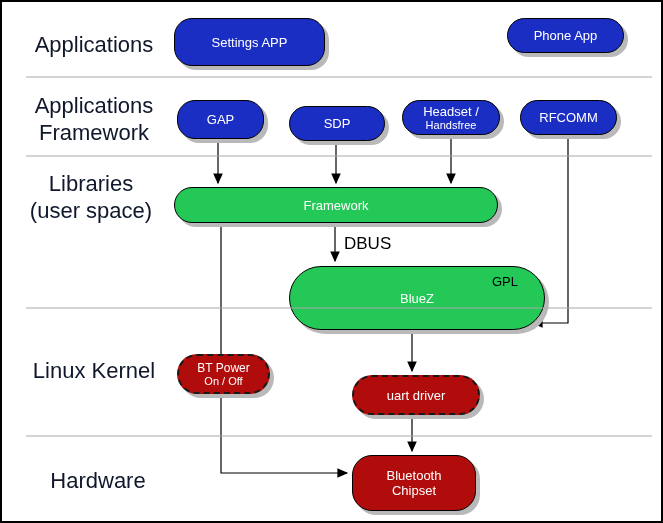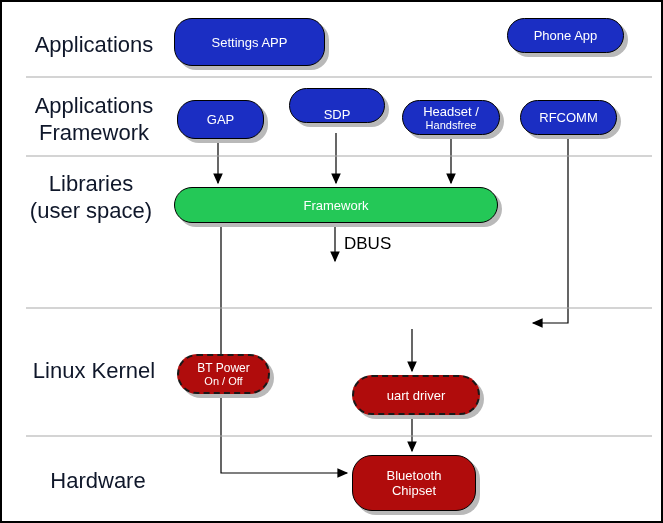--- a/index.html
+++ b/index.html
@@ -69,35 +69,39 @@
   <div class="node blue" style="left:172px;top:16px;width:151px;height:48px;text-align:right;">
     <span>Settings APP</span>
   </div>
   <div class="node blue" style="left:505px;top:16px;width:117px;height:35px;">
     <span>Phone App</span>
   </div>
 
   <div class="node blue" style="left:175px;top:98px;width:87px;height:39px;">
     <span>GAP</span>
   </div>
-  <div class="node blue" style="left:287px;top:86px;width:96px;height:35px;justify-content:flex-end;">
+  <div class="node blue" style="left:287px;top:104px;width:96px;height:35px;">
     <span>SDP</span>
   </div>
   <div class="node blue" style="left:400px;top:98px;width:98px;height:35px;">
     <span>Headset /</span>
     <span class="small">Handsfree</span>
   </div>
   <div class="node blue" style="left:518px;top:98px;width:97px;height:35px;">
     <span>RFCOMM</span>
   </div>
 
   <div class="node green" style="left:172px;top:185px;width:324px;height:36px;">
     <span>Framework</span>
   </div>
 
+  <div class="node green" id="bluez-box" style="left:287px;top:264px;width:256px;height:64px;">
+    <span class="gpl">GPL</span>
+    <span>BlueZ</span>
+  </div>
 
   <div class="node red dashed mid" style="left:175px;top:352px;width:93px;height:40px;">
     <span>BT Power</span>
     <span class="small">On / Off</span>
   </div>
   <div class="node red dashed" style="left:350px;top:373px;width:128px;height:40px;">
     <span>uart driver</span>
   </div>
   <div class="node red" style="left:350px;top:453px;width:124px;height:56px;">
     <span>Bluetooth</span>

